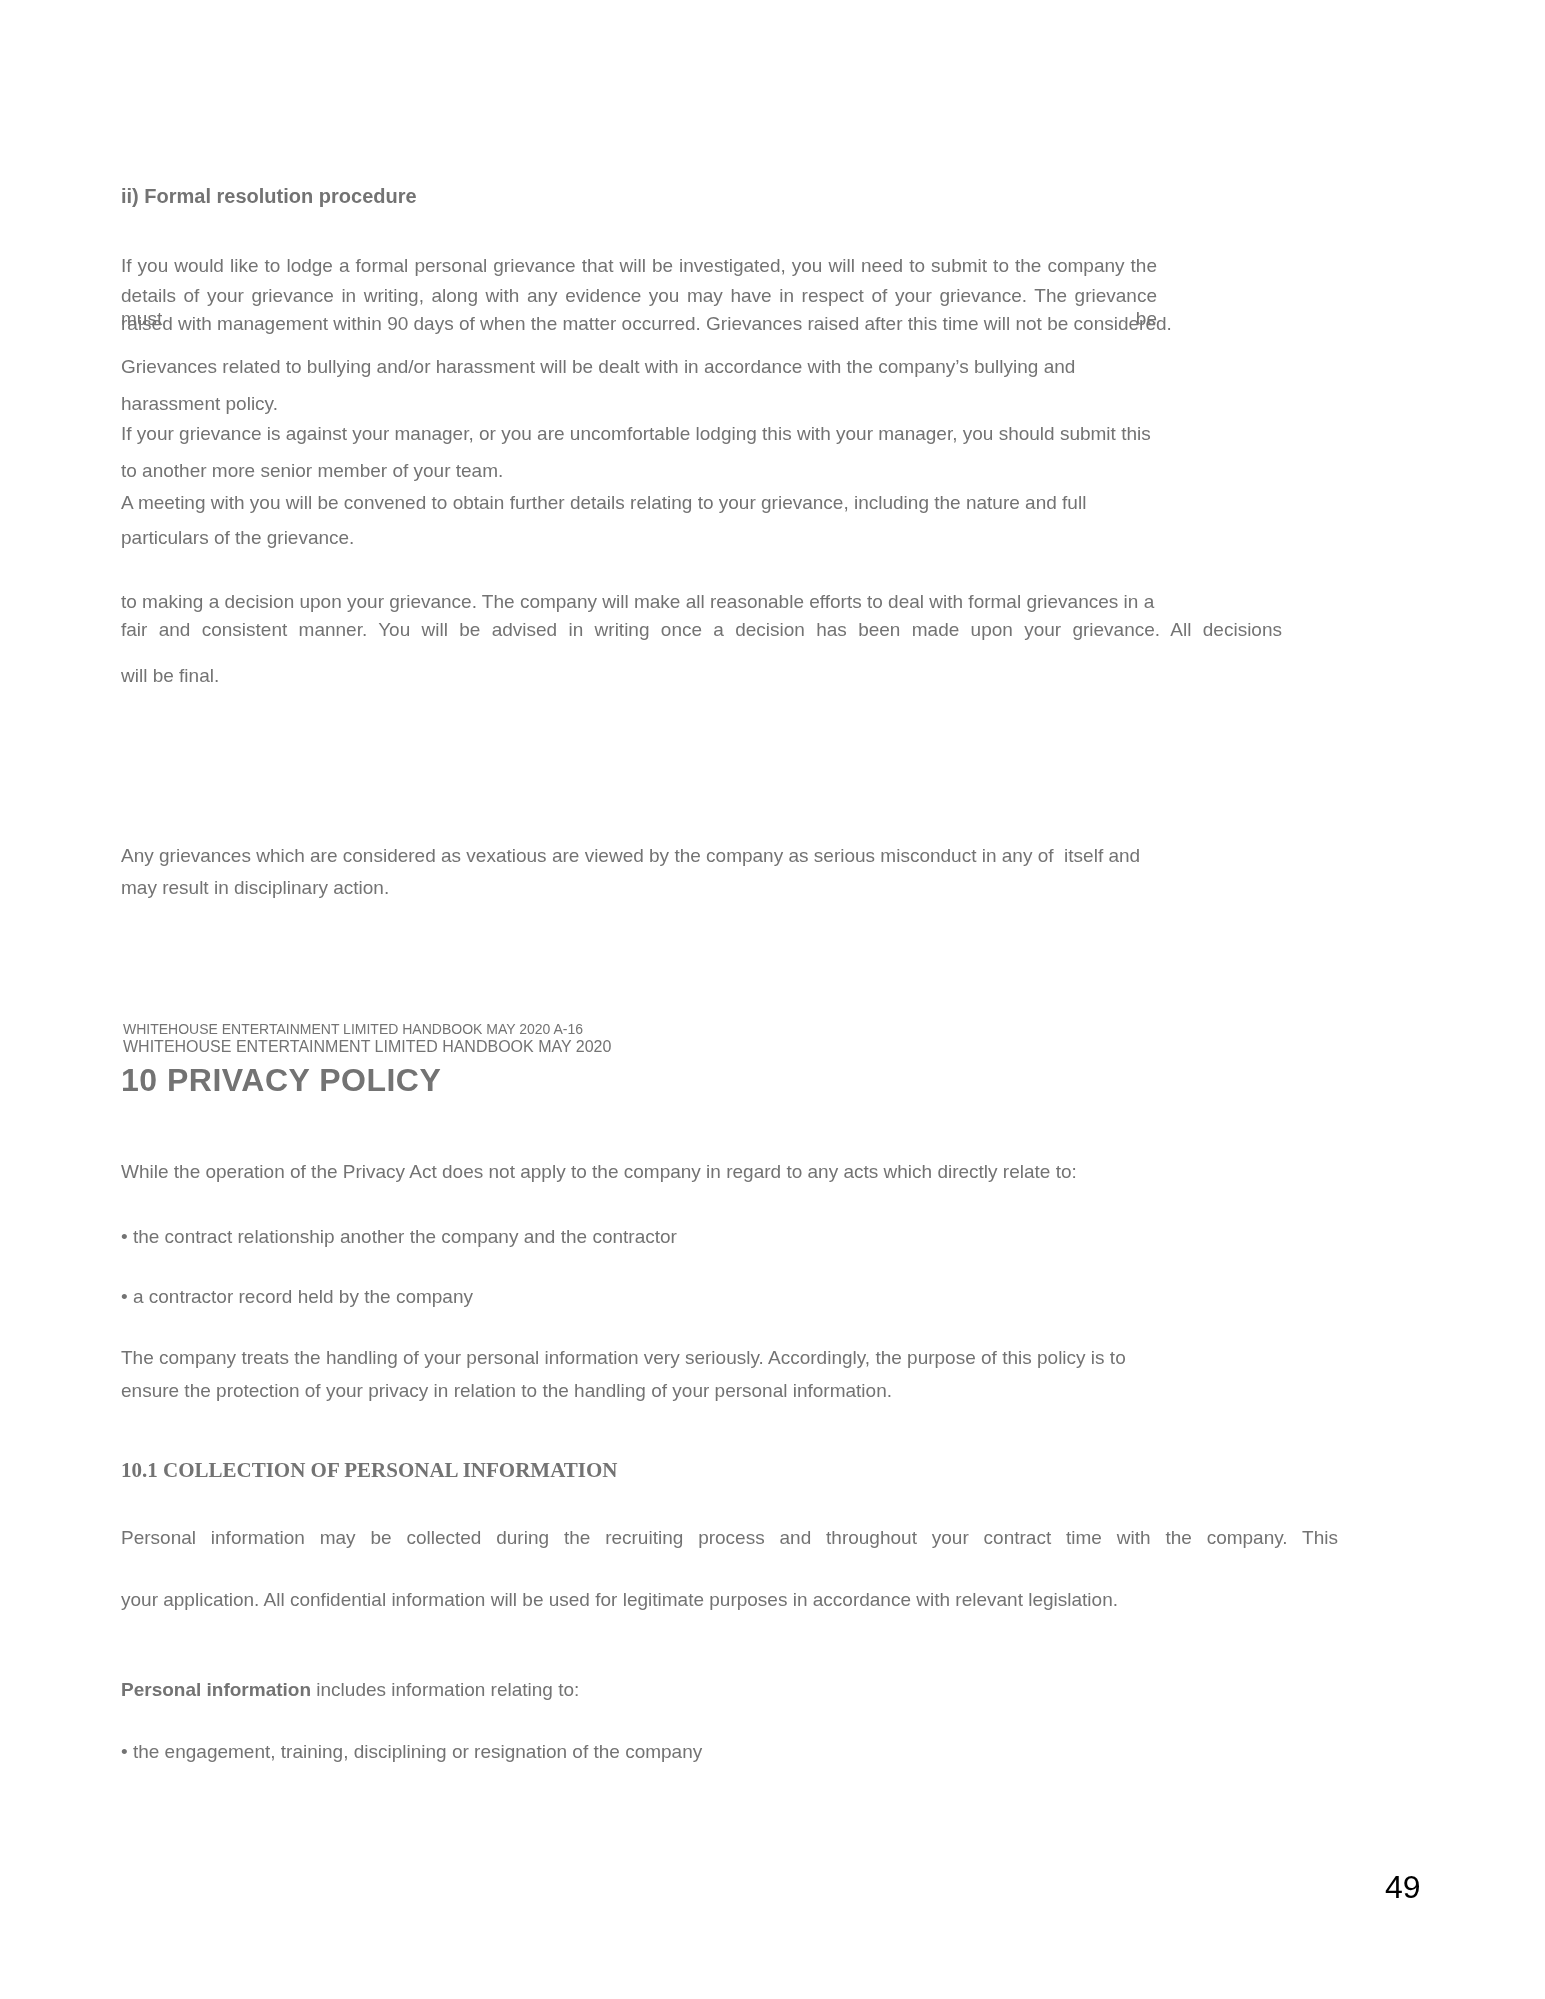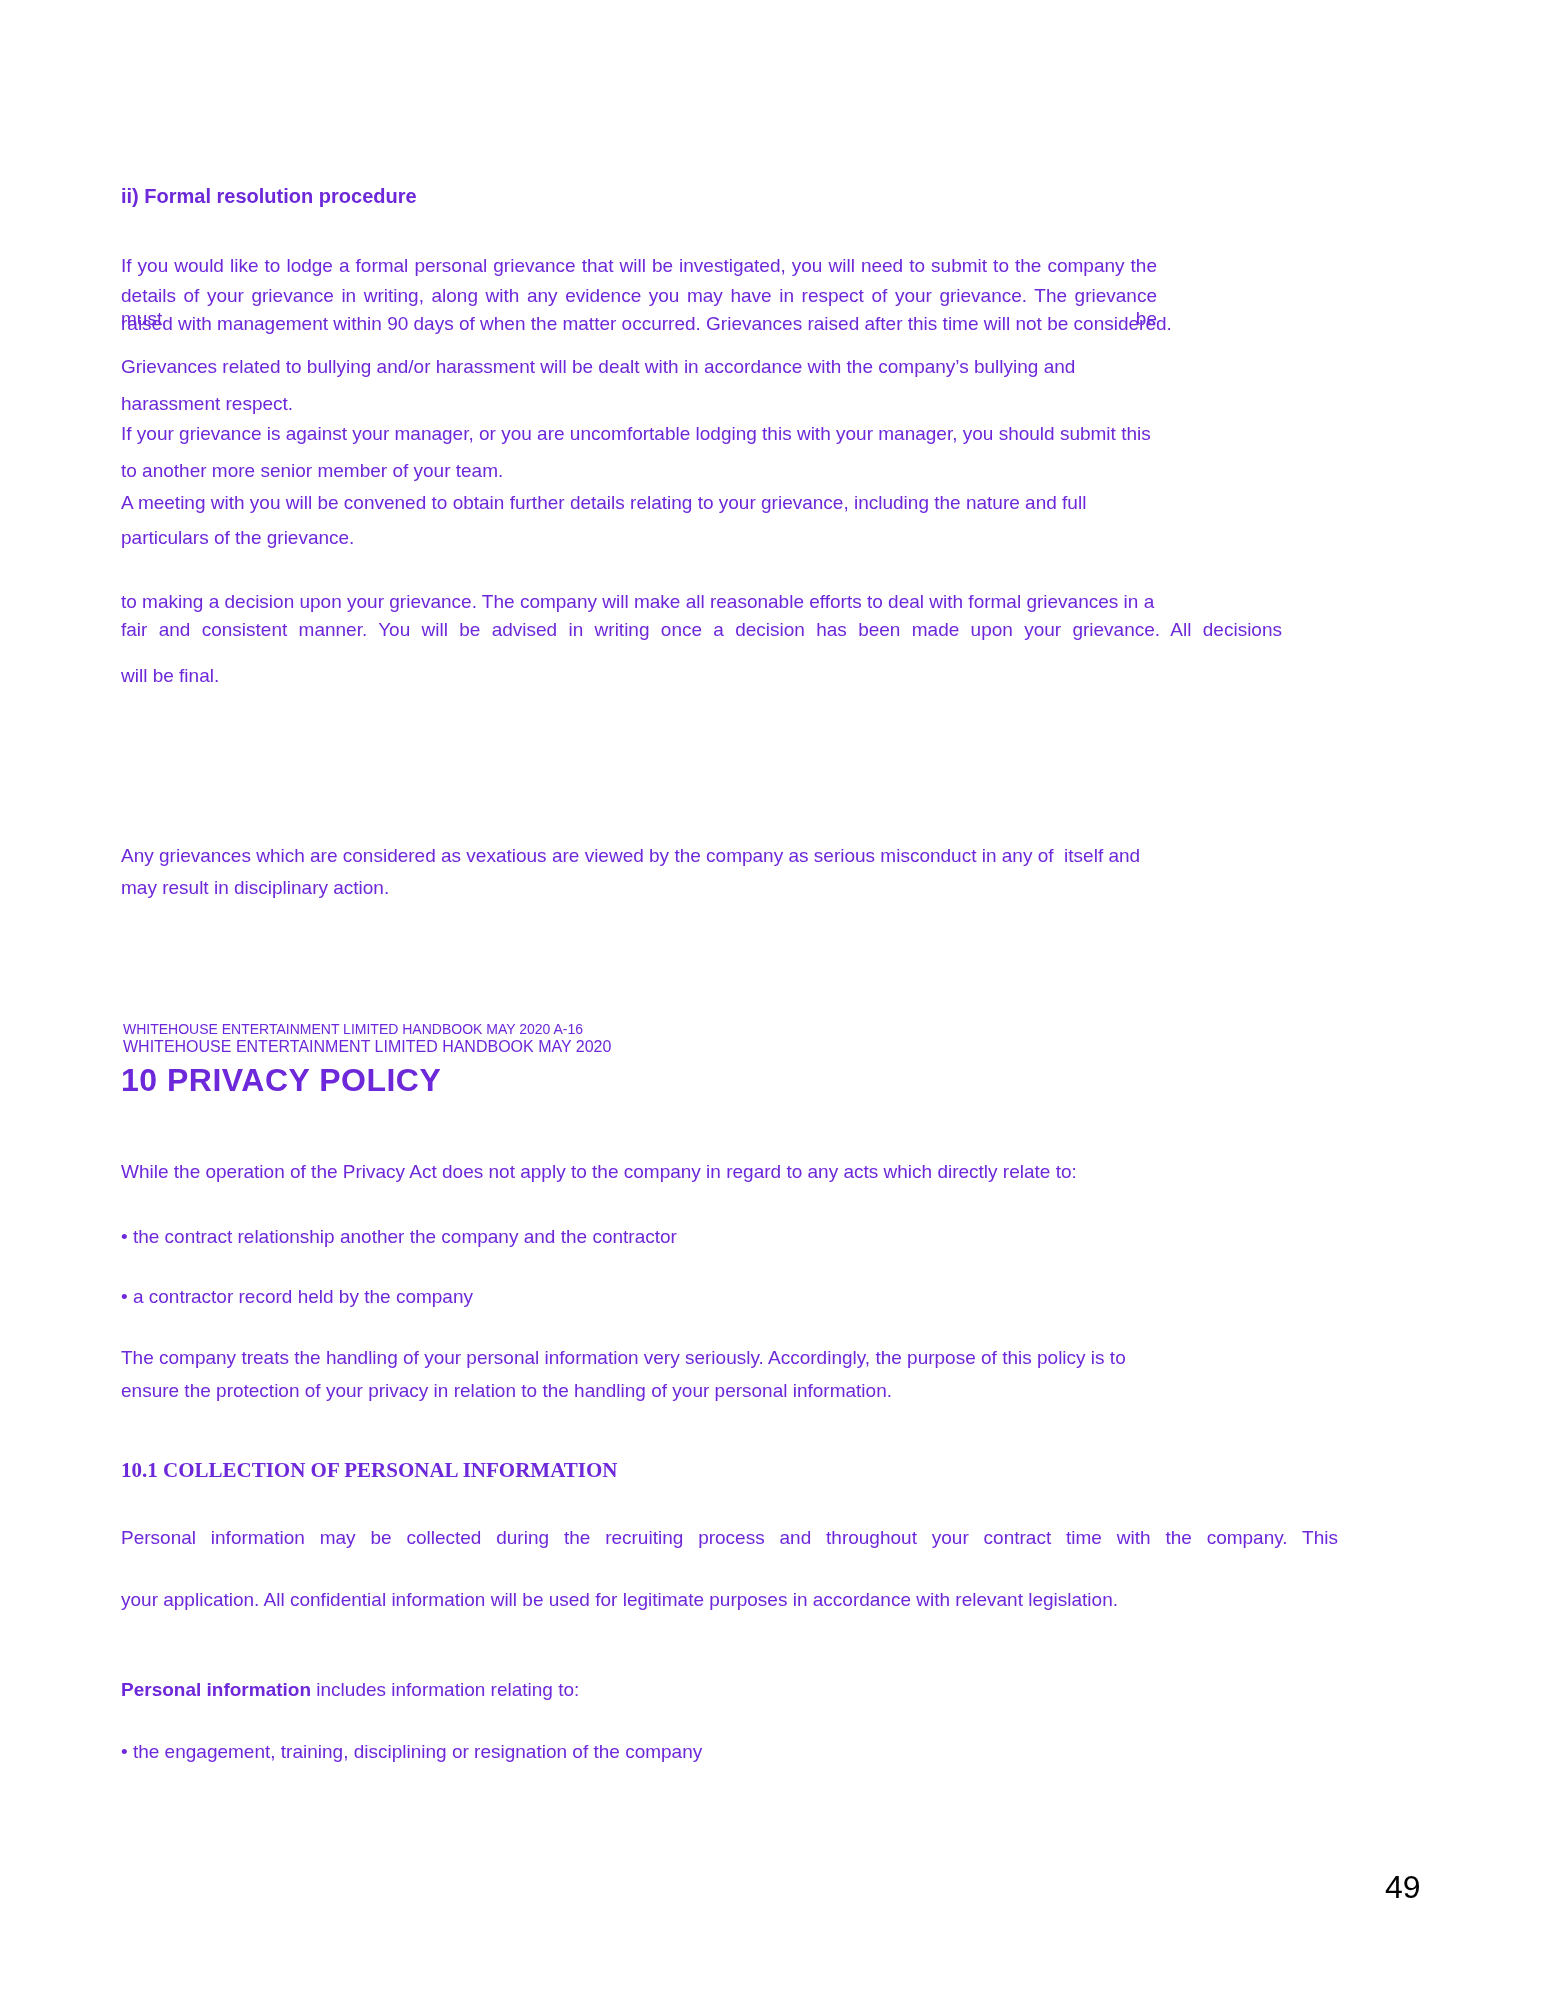--- a/index.html
+++ b/index.html
@@ -13,21 +13,21 @@
     position: relative;
     width: 1545px; height: 1999px;
     background: #ffffff;
     overflow: hidden;
   }
   .line {
     position: absolute;
     left: 121px;
     font-size: 19px;
     line-height: 1.22;
-    color: #6d28d9;
+    color: #737373;
     white-space: pre;
   }
   .just {
     white-space: normal;
     text-align: justify;
     text-align-last: justify;
   }
   .h-sub {              
     font-weight: bold;
     font-size: 20px;
@@ -58,21 +58,21 @@
 
 <div class="page">
 
   <div class="line h-sub" style="top:184px">ii) Formal resolution procedure</div>
 
   <div class="line just" style="top:254px; width:1036px">If you would like to lodge a formal personal grievance that will be investigated, you will need to submit to the company the</div>
   <div class="line just" style="top:284px; width:1036px">details of your grievance in writing, along with any evidence you may have in respect of your grievance. The grievance must be</div>
   <div class="line" style="top:312px">raised with management within 90 days of when the matter occurred. Grievances raised after this time will not be considered.</div>
 
   <div class="line" style="top:355px">Grievances related to bullying and/or harassment will be dealt with in accordance with the company’s bullying and</div>
-  <div class="line" style="top:392px">harassment respect.</div>
+  <div class="line" style="top:392px">harassment policy.</div>
 
   <div class="line" style="top:422px">If your grievance is against your manager, or you are uncomfortable lodging this with your manager, you should submit this</div>
   <div class="line" style="top:459px">to another more senior member of your team.</div>
 
   <div class="line" style="top:491px">A meeting with you will be convened to obtain further details relating to your grievance, including the nature and full</div>
   <div class="line" style="top:526px">particulars of the grievance.</div>
 
   <div class="line" style="top:590px">to making a decision upon your grievance. The company will make all reasonable efforts to deal with formal grievances in a</div>
   <div class="line just" style="top:618px; width:1161px">fair and consistent manner. You will be advised in writing once a decision has been made upon your grievance. All decisions</div>
   <div class="line" style="top:664px">will be final.</div>

